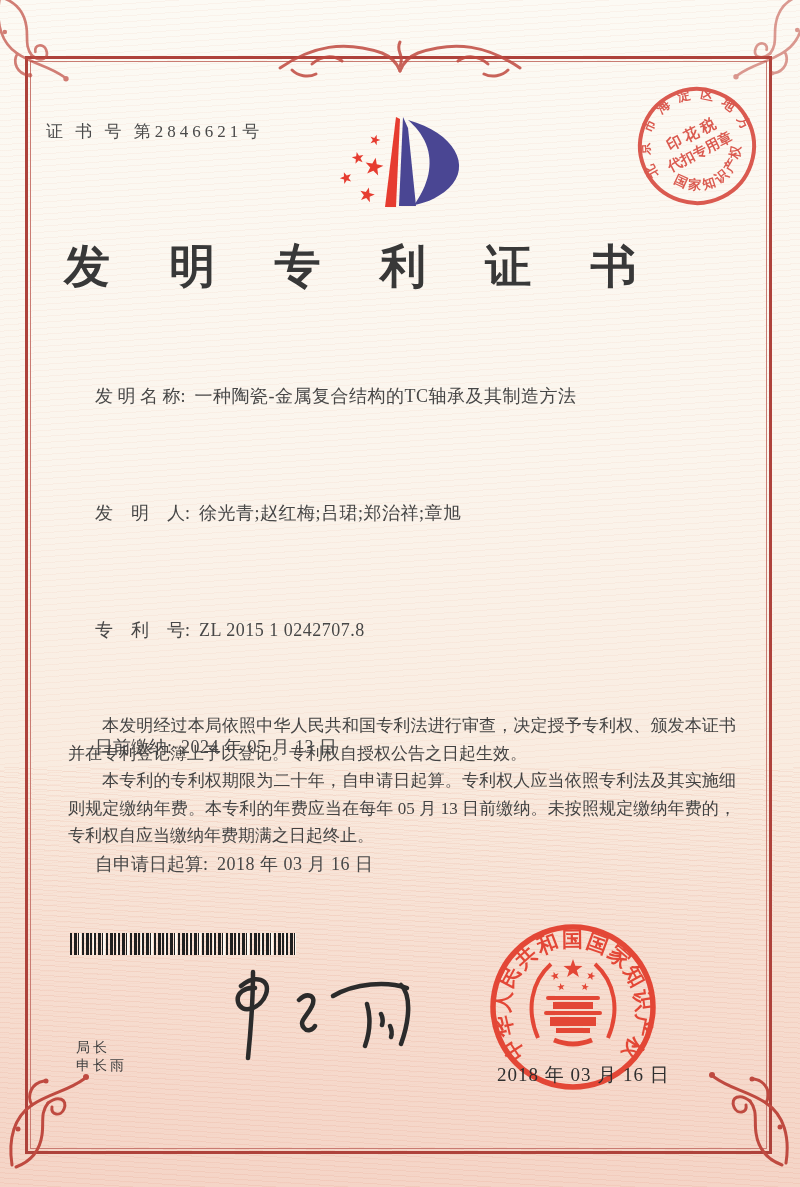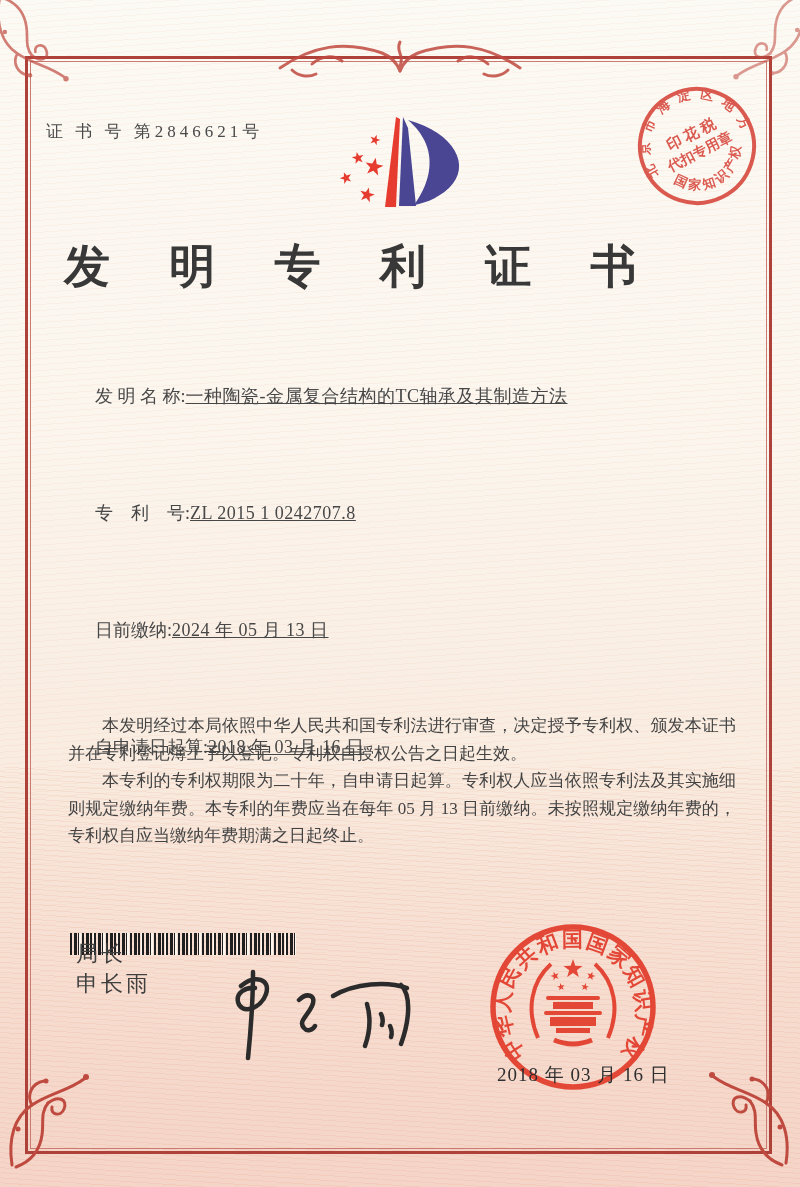--- a/index.html
+++ b/index.html
@@ -28,31 +28,31 @@
     position:absolute;left:46px;top:120px;font-size:17px;letter-spacing:4px;color:#4a4a4a;
   }
   .logo{position:absolute;left:330px;top:88px;width:180px;height:140px;}
   .doc-title{
     position:absolute;left:0;top:236px;width:100%;text-align:left;
     font-size:46px;font-weight:600;letter-spacing:.52em;text-indent:.52em;color:#383838;margin-left:40px;
   }
   .fields{position:absolute;left:68px;top:356px;width:670px;}
   .field-row{font-size:18px;line-height:27px;margin-bottom:36px;white-space:pre;color:#474747;}
   .field-label{white-space:pre;}
-  .field-value{letter-spacing:.5px;text-decoration:underline;}
+  .field-value{margin-left:9px;letter-spacing:.5px;}
   .body-text{position:absolute;left:68px;top:712px;width:668px;font-size:17px;line-height:27.5px;color:#434343;text-align:justify;}
   .body-text p{margin:0;text-indent:2em;}
   .barcode{
     position:absolute;left:70px;top:933px;width:226px;height:22px;
     background-image:
       repeating-linear-gradient(90deg, transparent 0 9px, #fbf7f0 9px 11px, transparent 11px 23px, #fbf7f0 23px 24px),
       repeating-linear-gradient(90deg,#1f1f1f 0 2px, transparent 2px 4px),
       repeating-linear-gradient(90deg,#1f1f1f 0 1px, transparent 1px 6px);
   }
-  .director{position:absolute;left:76px;top:939px;font-size:22px;letter-spacing:3px;color:#3f3f3f;}
+  .director{position:absolute;left:76px;top:1039px;font-size:14px;letter-spacing:3px;color:#3f3f3f;}
   .director .name{}
   .signature{position:absolute;left:195px;top:966px;width:235px;height:100px;}
   .seal{position:absolute;left:478px;top:912px;width:190px;height:190px;opacity:.92;}
   .seal-date{position:absolute;left:497px;top:1062px;font-size:19px;letter-spacing:1px;color:#2f2f2f;z-index:5;}
   .tax-stamp{position:absolute;left:627px;top:76px;width:140px;height:140px;transform:rotate(-27deg);opacity:.88;}
   .ornament{position:absolute;pointer-events:none;}
   .orn-bl{left:6px;bottom:18px;width:100px;height:100px;}
   .orn-br{right:8px;bottom:20px;width:100px;height:100px;transform:scaleX(-1);}
   .orn-tl{left:-6px;top:-4px;width:90px;height:90px;transform:scaleY(-1);opacity:.7;}
   .orn-tr{right:-8px;top:-6px;width:90px;height:90px;transform:scale(-1,-1);opacity:.55;}
@@ -122,20 +122,23 @@
       <path d="M73,29 L78,40 L86,118 L69,118 Z"></path>
       <path d="M78,32 C125,45 142,78 119,100 C106,112 91,116 84,117 C98,98 104,76 96,56 C92,46 85,38 78,32 Z"></path>
     </g>
   </svg>
 
   <div class="doc-title">发 明 专 利 证 书</div>
 
   <div class="fields">
     <div class="field-row">
       <span class="field-label">发 明 名 称:</span><span class="field-value">一种陶瓷-金属复合结构的TC轴承及其制造方法</span>
+    </div>
+    <div class="field-row">
+      <span class="field-label">发　明　人:</span><span class="field-value">徐光青;赵红梅;吕珺;郑治祥;章旭</span>
     </div>
     <div class="field-row">
       <span class="field-label">专　利　号:</span><span class="field-value">ZL 2015 1 0242707.8</span>
     </div>
     <div class="field-row">
       <span class="field-label">日前缴纳:</span><span class="field-value">2024 年 05 月 13 日</span>
     </div>
     <div class="field-row">
       <span class="field-label">自申请日起算:</span><span class="field-value">2018 年 03 月 16 日</span>
     </div>

